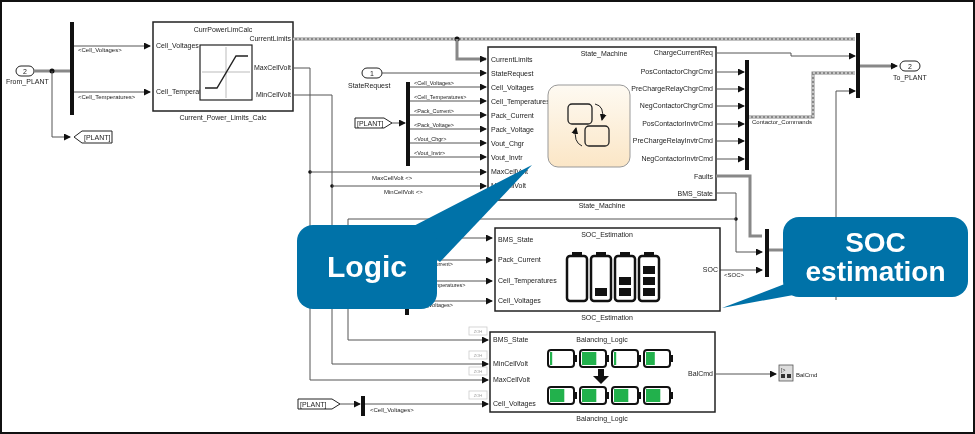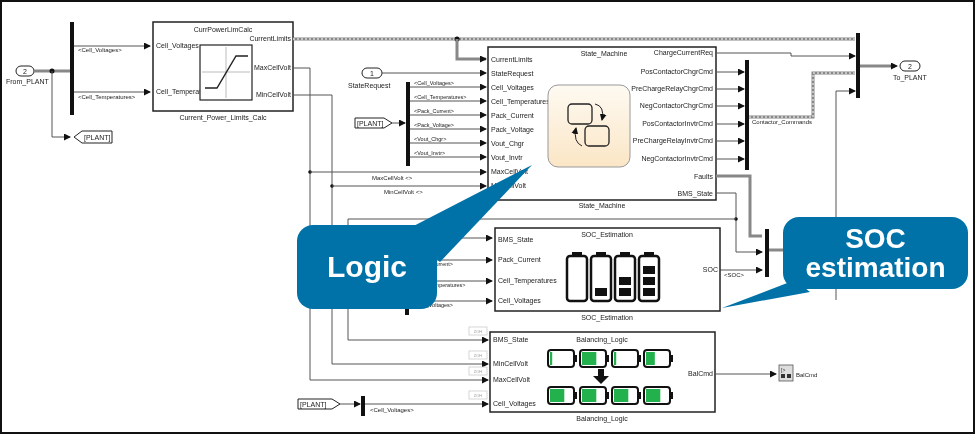--- a/index.html
+++ b/index.html
@@ -322,15 +322,15 @@
   <path class="sig" d="M836,255 L836,300"></path>
 </svg>
 
 <svg style="position:absolute;left:0;top:0" width="975" height="434">
   <path d="M402,232 L532,165 L440,262 Z" fill="#0072a8"></path>
   <path d="M795,280 L722,308 L810,292 Z" fill="#0072a8"></path>
 </svg>
 <div class="callout" style="left:297px;top:225px;width:140px;height:84px;font-size:30px;">
   <span>Logic</span>
 </div>
-<div class="callout" style="left:783px;top:217px;width:185px;height:72px;font-size:28px;padding:0 8px;box-sizing:border-box;">
+<div class="callout" style="left:783px;top:217px;width:185px;height:80px;font-size:28px;padding:0 8px;box-sizing:border-box;">
   <span>SOC estimation</span>
 </div>
 
 </body></html>

